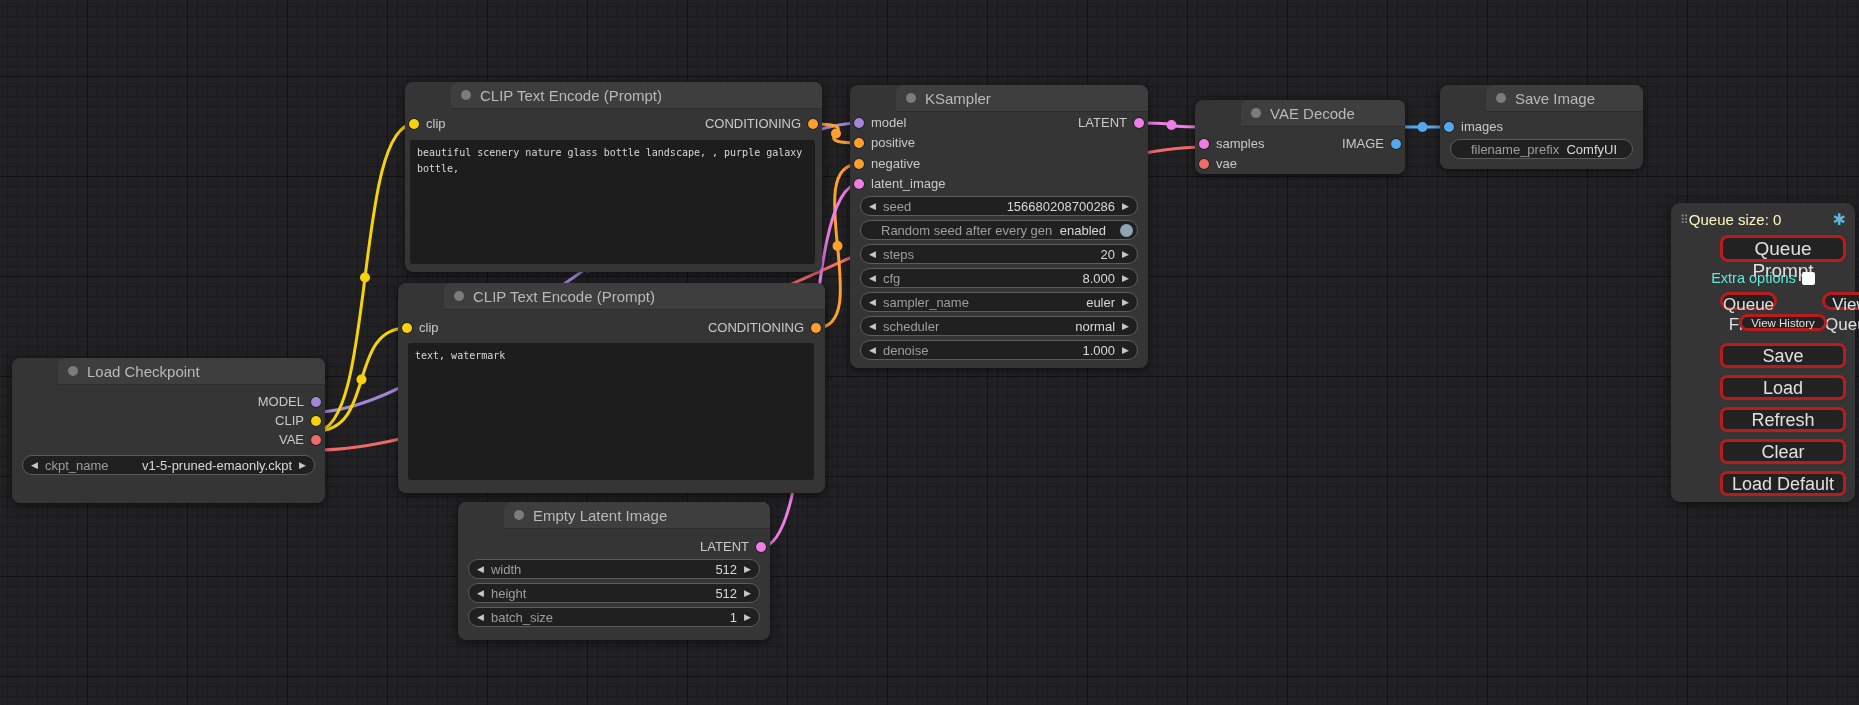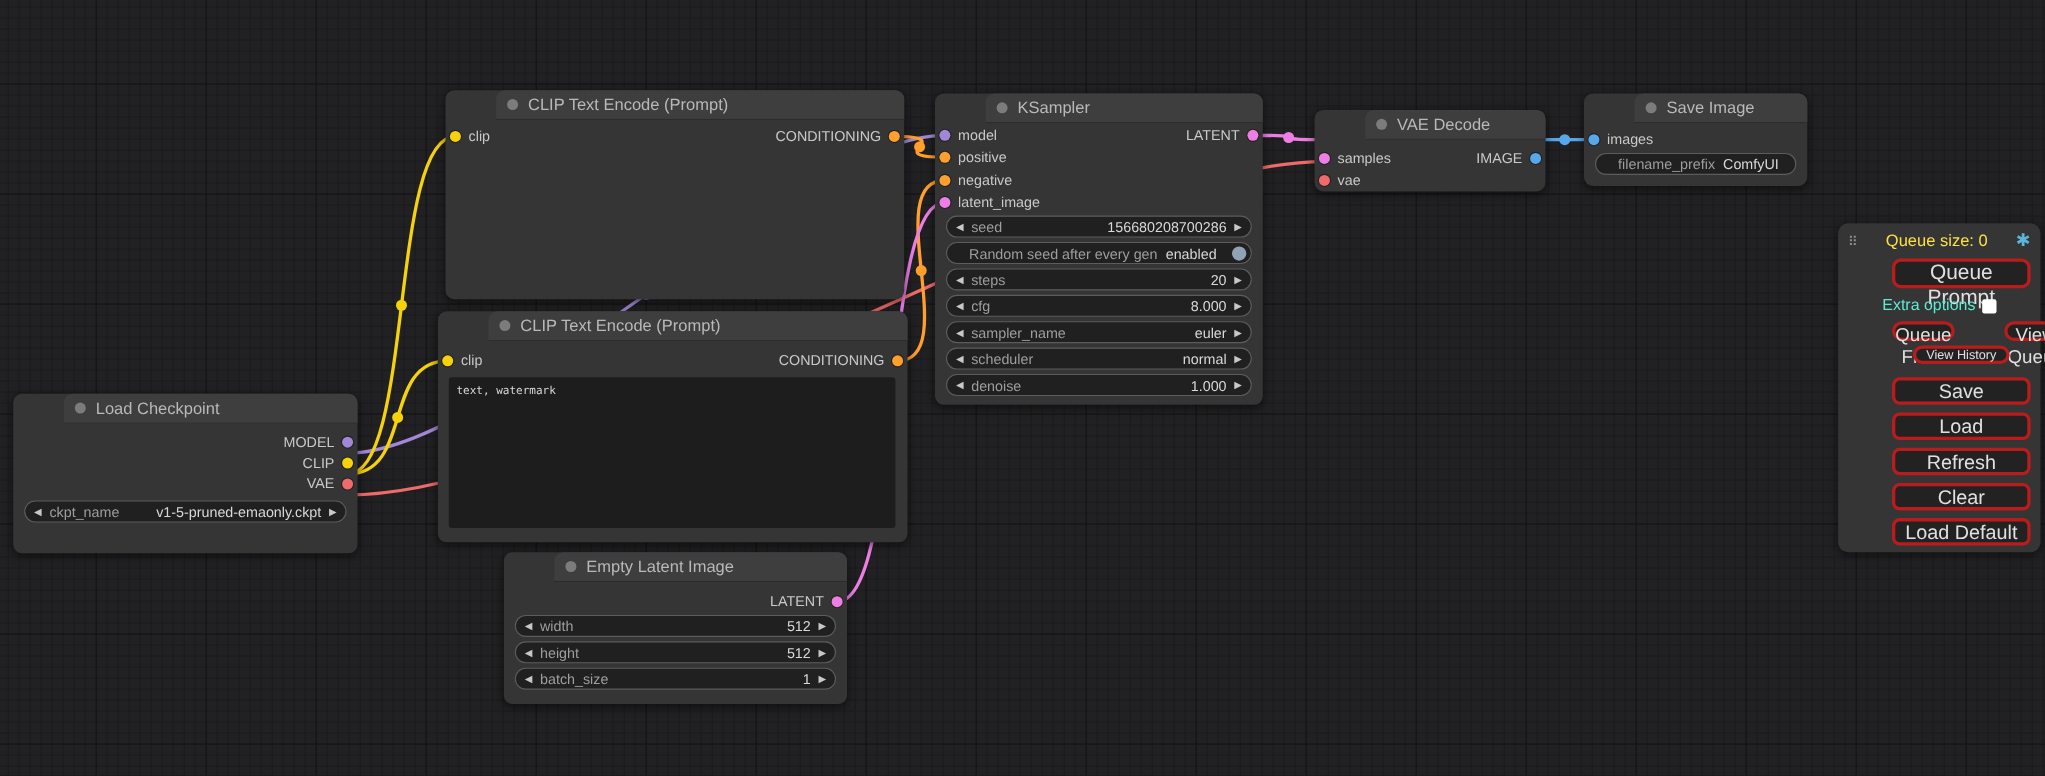--- a/index.html
+++ b/index.html
@@ -46,21 +46,21 @@
     line-height:1.6;color:#d8d8d8;white-space:pre-wrap;word-break:break-word;overflow:hidden;
   }
   
   #queue-panel{
     position:absolute;z-index:3;left:1671px;top:203px;width:184px;height:299px;
     background:#353535;border-radius:9px;box-sizing:border-box;padding:8px 9px;
     display:flex;flex-direction:column;box-shadow:0 2px 9px rgba(0,0,0,.5);
   }
   .qp-header{display:flex;align-items:center;height:20px;}
   .qp-handle{color:#8f8f8f;font-size:12px;line-height:12px;cursor:grab;}
-  .qp-size{flex:1;text-align:center;font-size:15px;color:#fde047;}
+  .qp-size{flex:1;font-size:15px;color:#fef9c3;}
   .qp-gear{color:#5cb6da;font-size:16px;line-height:16px;cursor:pointer;}
   .qp-btn{
     background:#222;border:3px solid #b91c1c;border-radius:7px;color:#e0e0e0;
     font-family:"Liberation Sans",sans-serif;cursor:pointer;padding:0;margin-left:40px;
   }
   .qp-queue{margin-top:7px;height:27px;font-size:19px;border-radius:8px;}
   .qp-extra{margin-top:8px;height:16px;display:flex;align-items:center;justify-content:center;gap:6px;
     font-size:14.5px;color:#5eead4;}
   .qp-checkbox{width:13px;height:13px;background:#fff;border-radius:2px;cursor:pointer;flex:none;}
   .qp-pills{margin-top:6px;display:flex;gap:5px;}
@@ -141,20 +141,21 @@
     </div>
     <div class="node" style="left: 405px; top: 82px; width: 417px; height: 190px;">
       <div class="node-title-bar">
         <span class="collapse-dot"></span>
         <span class="node-title-text">CLIP Text Encode (Prompt)</span>
       </div>
       <span class="port-dot" style="left: 4px; top: 37px; background: rgb(245, 210, 10);"></span>
       <span class="port-label" style="left: 21px; top: 35px;">clip</span>
       <span class="port-dot" style="right: 4px; top: 37px; background: rgb(255, 160, 46);"></span>
       <span class="port-label" style="right: 21px; top: 35px;">CONDITIONING</span>
+      <div class="prompt-box" style="left: 5px; top: 58px; width: 405px; height: 124px;">beautiful scenery nature glass bottle landscape, , purple galaxy bottle,</div>
     </div>
     <div class="node" style="left: 398px; top: 283px; width: 427px; height: 210px;">
       <div class="node-title-bar">
         <span class="collapse-dot"></span>
         <span class="node-title-text">CLIP Text Encode (Prompt)</span>
       </div>
       <span class="port-dot" style="left: 4px; top: 40px; background: rgb(245, 210, 10);"></span>
       <span class="port-label" style="left: 21px; top: 38px;">clip</span>
       <span class="port-dot" style="right: 4px; top: 40px; background: rgb(255, 160, 46);"></span>
       <span class="port-label" style="right: 21px; top: 38px;">CONDITIONING</span>

